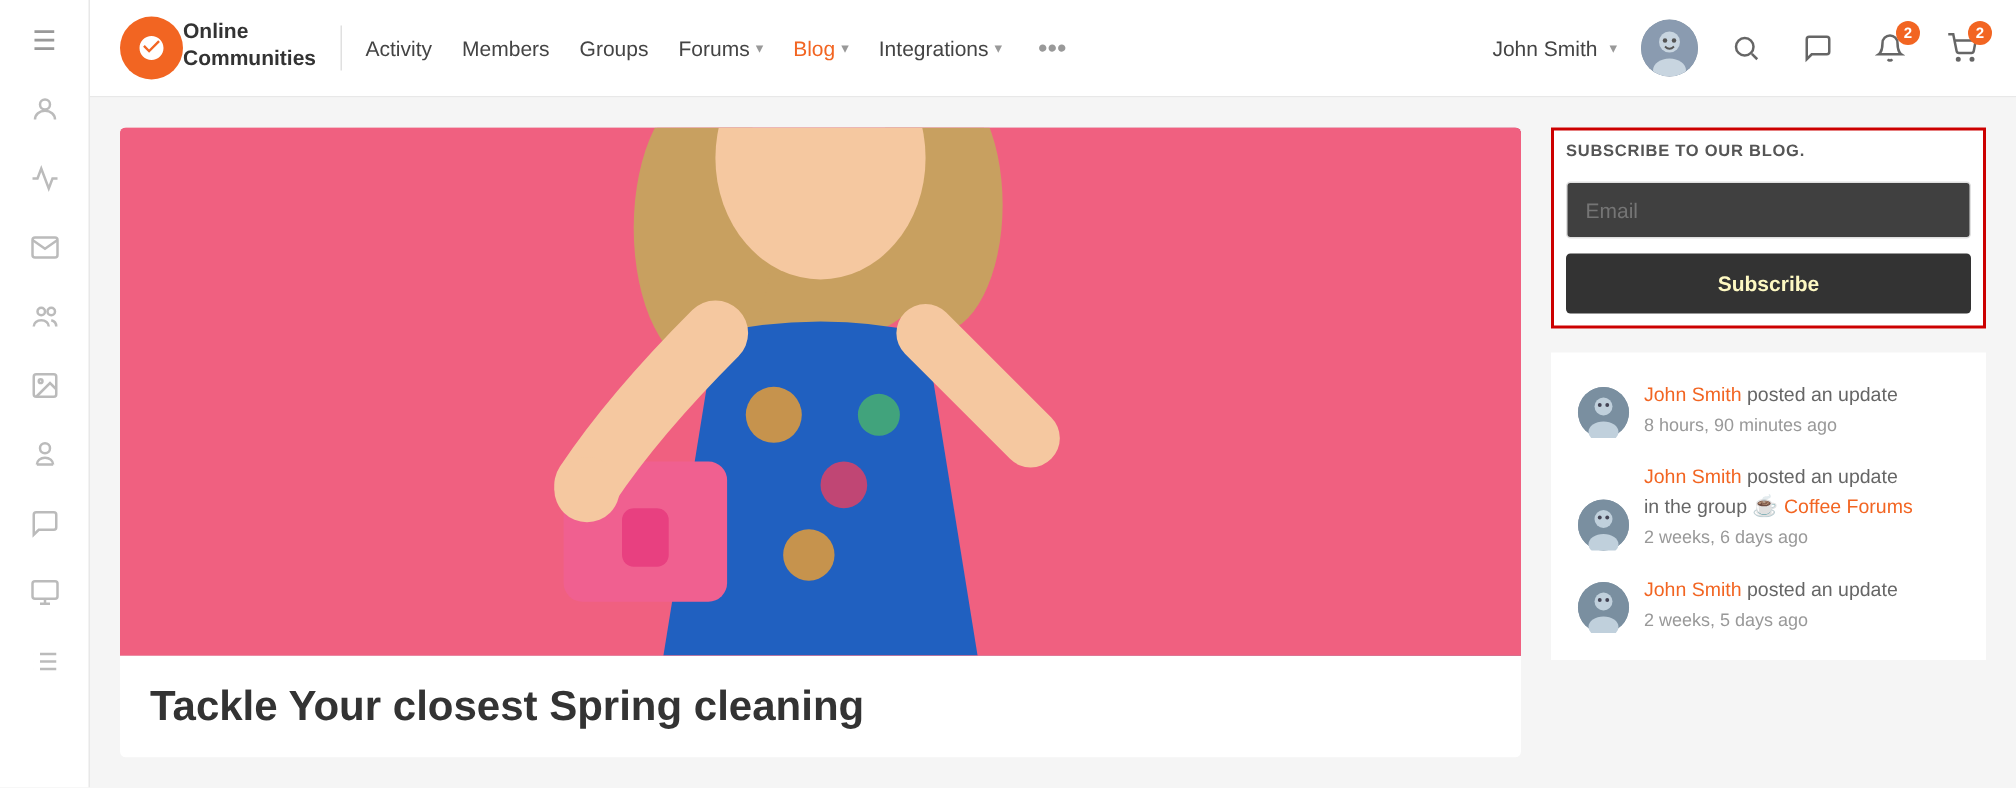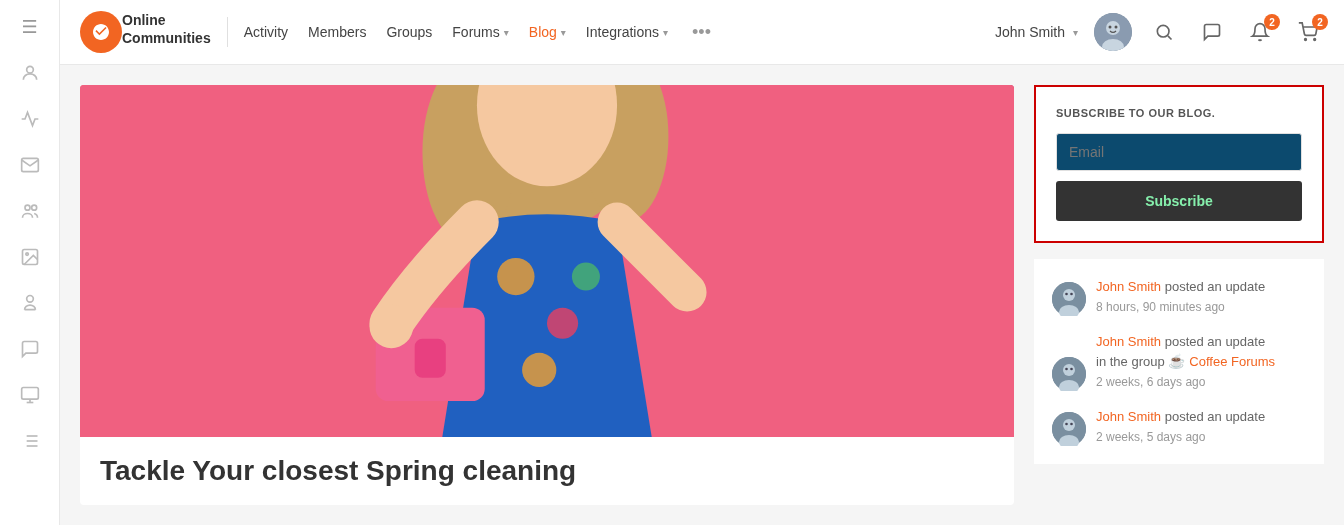--- a/index.html
+++ b/index.html
@@ -200,46 +200,46 @@
       flex-shrink: 0;
       display: flex;
       flex-direction: column;
       gap: 16px;
     }
 
     
     .subscribe-box {
       background: #fff;
       border: 2px solid #cc0000;
-      padding: 20px;
+      padding: 8px;
     }
     .subscribe-title {
       font-size: 11px;
       font-weight: 700;
       color: #555;
       letter-spacing: 0.5px;
       margin-bottom: 14px;
       text-transform: uppercase;
     }
     .email-input {
       width: 100%;
       padding: 10px 12px;
       border: 1px solid #e0e0e0;
       border-radius: 3px;
       font-size: 14px;
       color: #999;
-      background: #0c4a6e;
+      background: #404040;
       margin-bottom: 10px;
       outline: none;
     }
     .subscribe-btn {
       width: 100%;
       padding: 12px;
       background: #333;
-      color: #86efac;
+      color: #fef9c3;
       border: none;
       border-radius: 3px;
       font-size: 14px;
       font-weight: 600;
       cursor: pointer;
     }
 
     
     .latest-updates {
       background: #fff;

